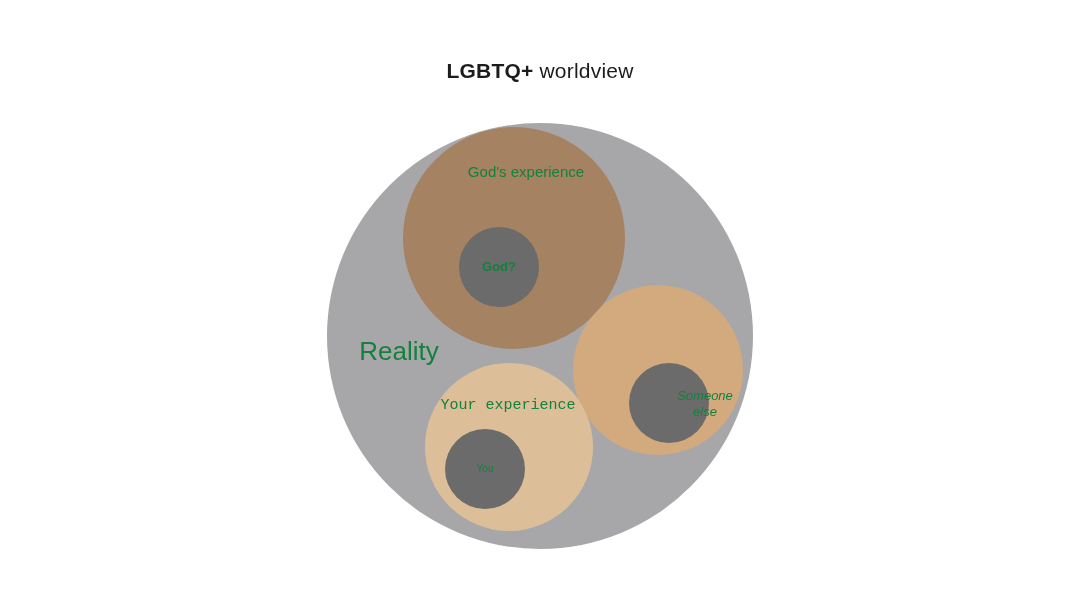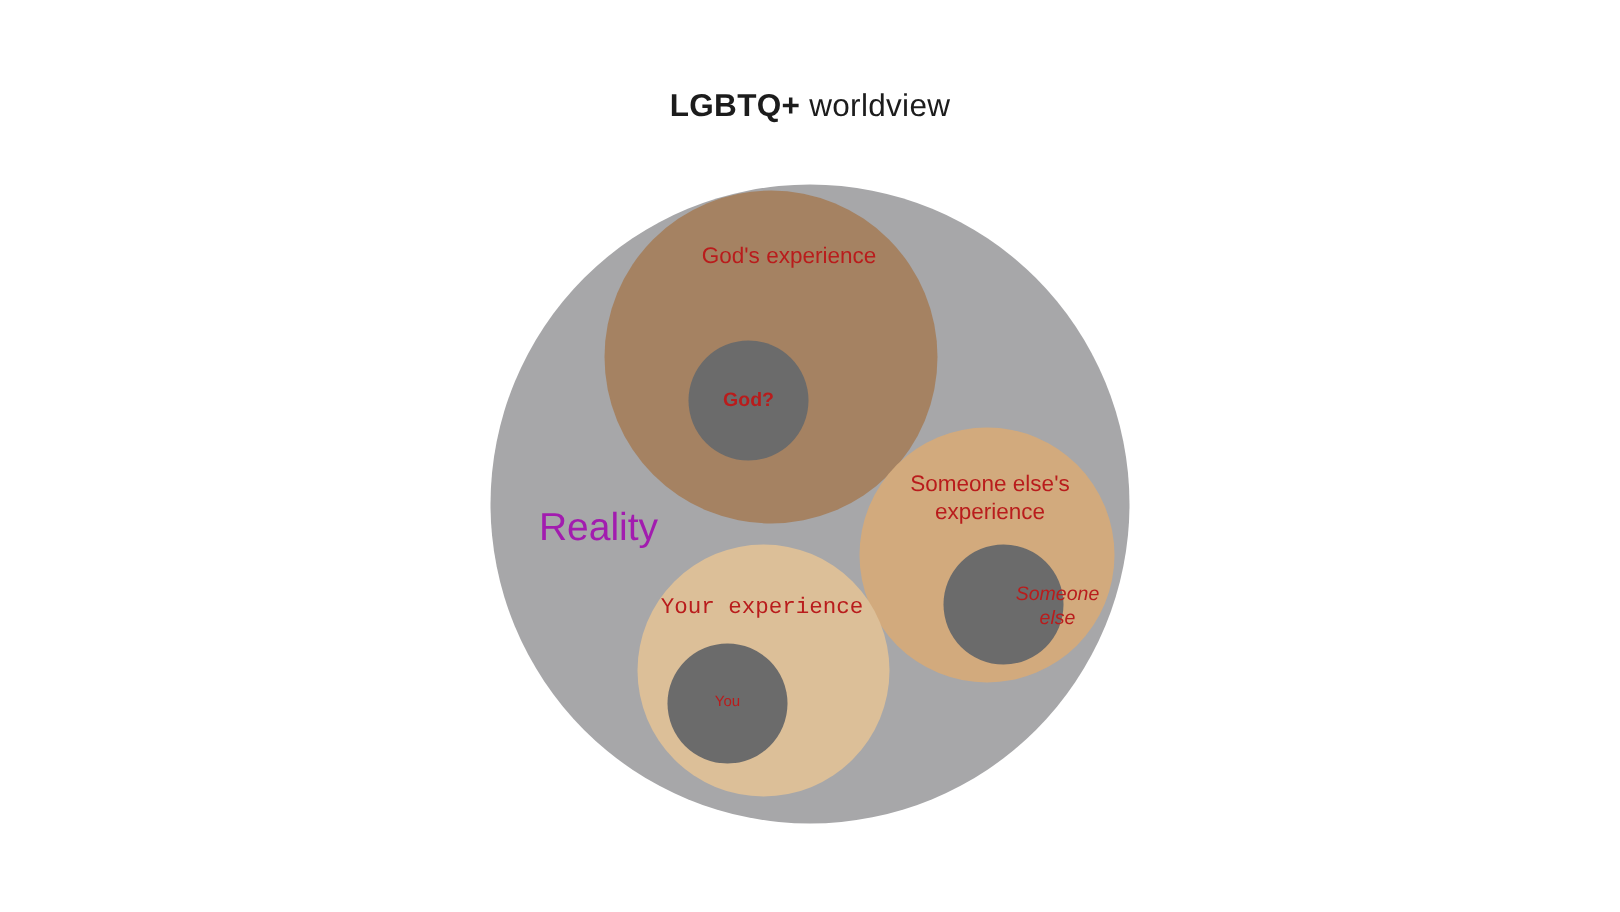--- a/index.html
+++ b/index.html
@@ -34,24 +34,24 @@
   #c-gods      { left: 403px; top: 127px; width: 222px; height: 222px; }
   #c-god       { left: 459px; top: 227px; width: 80px;  height: 80px;  }
   #c-someones  { left: 573px; top: 285px; width: 170px; height: 170px; }
   #c-someone   { left: 629px; top: 363px; width: 80px;  height: 80px;  }
   #c-yours     { left: 425px; top: 363px; width: 168px; height: 168px; }
   #c-you       { left: 445px; top: 429px; width: 80px;  height: 80px;  }
   .clabel {
     position: absolute;
     transform: translate(-50%, -50%);
     text-align: center;
-    color: #b91c1c;
+    color: #15803d;
     line-height: 1.25;
   }
-  #l-reality  { left: 399px; top: 351px; font-size: 26px; color: #a21caf; white-space: nowrap; }
+  #l-reality  { left: 399px; top: 351px; font-size: 26px; color: #15803d; white-space: nowrap; }
   #l-gods     { left: 526px; top: 172px; font-size: 15px; white-space: nowrap; }
   #l-someones { left: 660px; top: 333px; font-size: 15px; width: 132px; }
   #l-yours    { left: 508px; top: 406px; font-size: 15px; white-space: nowrap; font-family: Liberation Mono, monospace; }
   #l-god      { left: 499px; top: 267px; font-size: 13px; white-space: nowrap; font-weight: bold; }
   #l-someone  { left: 705px; top: 404px; font-size: 13px; width: 64px; font-style: italic; }
   #l-you      { left: 485px; top: 469px; font-size: 10px; white-space: nowrap; }
 </style>
 </head>
 <body>
 
@@ -72,21 +72,20 @@
   <div class="circle" id="c-yours" style="background-color: rgb(220, 191, 152);"></div>
 
   <div class="circle" id="c-you" style="background-color: rgb(107, 107, 107);"></div>
 
   <div class="clabel" id="l-reality">Reality</div>
 
   <div class="clabel" id="l-gods">God's experience</div>
 
   <div class="clabel" id="l-god">God?</div>
 
-  <div class="clabel" id="l-someones">Someone else's experience</div>
 
   <div class="clabel" id="l-someone">Someone else</div>
 
   <div class="clabel" id="l-yours">Your experience</div>
 
   <div class="clabel" id="l-you">You</div>
 
 </div>
 
 </body></html>

